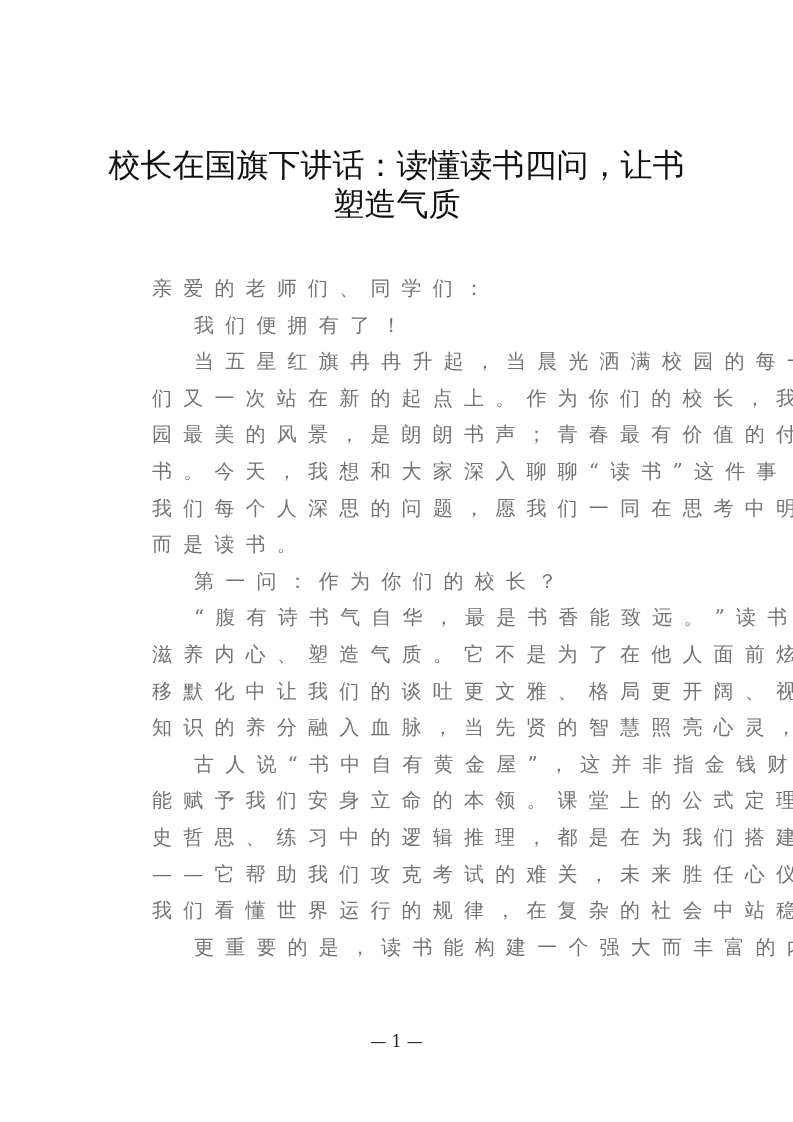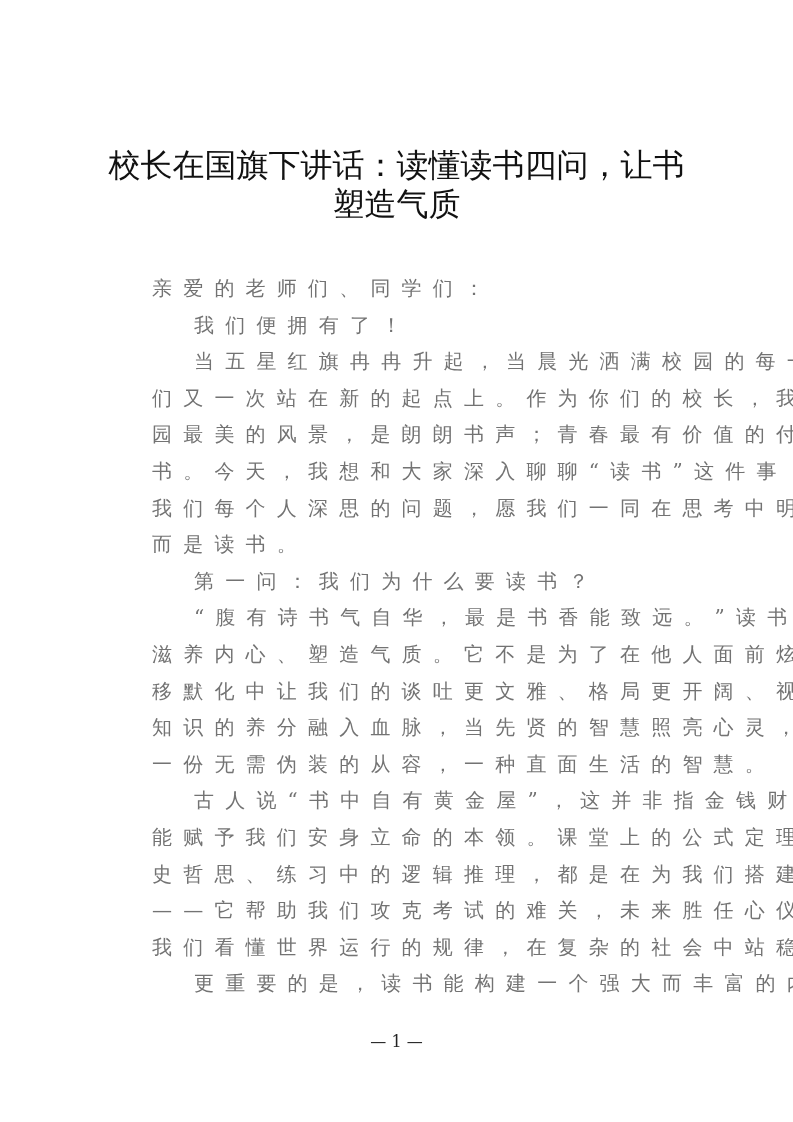--- a/index.html
+++ b/index.html
@@ -35,26 +35,25 @@
 
   <div class="body" id="body">
       <span class="line">亲爱的老师们、同学们：</span>
       <span class="line indent">我们便拥有了！</span>
       <span class="line indent">当五星红旗冉冉升起，当晨光洒满校园的每一个角落，我</span>
       <span class="line">们又一次站在新的起点上。作为你们的校长，我始终坚信：校</span>
       <span class="line">园最美的风景，是朗朗书声；青春最有价值的付出，是潜心读</span>
       <span class="line">书。今天，我想和大家深入聊聊“读书”这件事，提出四个值得</span>
       <span class="line">我们每个人深思的问题，愿我们一同在思考中明方向、在读书</span>
       <span class="line">而是读书。</span>
-      <span class="line indent">第一问：我们为什么要读书？</span>
+      <span class="line indent">第一问：作为你们的校长？</span>
       <span class="line indent">“腹有诗书气自华，最是书香能致远。”读书，首先是为了</span>
       <span class="line">滋养内心、塑造气质。它不是为了在他人面前炫耀，而是在潜</span>
       <span class="line">移默化中让我们的谈吐更文雅、格局更开阔、视野更长远。当</span>
       <span class="line">知识的养分融入血脉，当先贤的智慧照亮心灵，我们便拥有了</span>
-      <span class="line">一份无需伪装的从容，一种直面生活的智慧。</span>
       <span class="line indent">古人说“书中自有黄金屋”，这并非指金钱财富，而是读书</span>
       <span class="line">能赋予我们安身立命的本领。课堂上的公式定理、课本里的文</span>
       <span class="line">史哲思、练习中的逻辑推理，都是在为我们搭建“能力的基石”</span>
       <span class="line">——它帮助我们攻克考试的难关，未来胜任心仪的工作，更让</span>
       <span class="line">我们看懂世界运行的规律，在复杂的社会中站稳脚跟。</span>
       <span class="line indent">更重要的是，读书能构建一个强大而丰富的内心世界。“十</span>
     </div>
 
   <div class="footer">— 1 —</div>
 </div>

